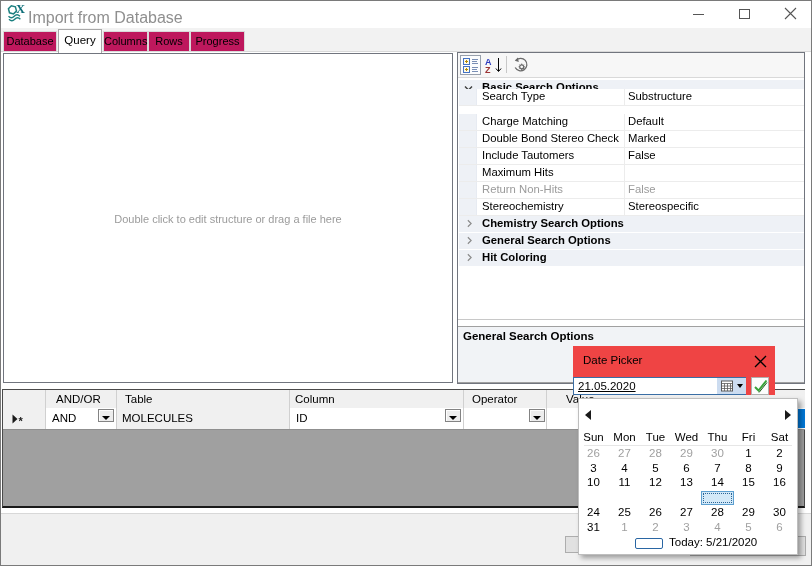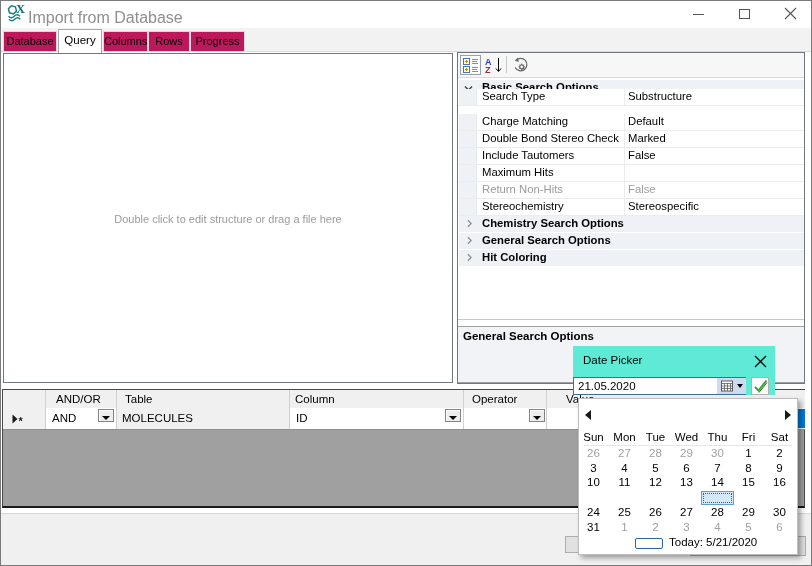--- a/index.html
+++ b/index.html
@@ -200,27 +200,27 @@
     <div class="abs" style="left:786px;top:19px;width:16px;height:19px;background:#0078d7;"></div>
 
     <div class="abs" style="left:0;top:39px;width:802px;height:1px;background:#8f8f8f;"></div>
   </div>
 
   <div class="abs" style="left:0;top:513px;width:812px;height:1px;background:#d8d8d8;"></div>
   <div class="abs" style="left:0;top:514px;width:812px;height:52px;background:#f0f0f0;"></div>
   <div class="abs" style="left:565px;top:536px;width:110px;height:17px;background:#e1e1e1;border:1px solid #adadad;box-sizing:border-box;"></div>
   <div class="abs" style="left:690px;top:536px;width:116px;height:20px;background:#e1e1e1;border:1px solid #adadad;box-sizing:border-box;"></div>
 
-  <div class="abs" style="left:573px;top:346px;width:202px;height:49px;background:#5eead4;z-index:20;">
+  <div class="abs" style="left:573px;top:346px;width:202px;height:49px;background:#ef4444;z-index:20;">
     <div class="abs" style="left:10px;top:8px;font-size:11.5px;color:#000;">Date Picker</div>
     <svg class="abs" style="left:181px;top:9px;" width="13" height="13" viewBox="0 0 13 13">
       <path d="M1 1 L12 12 M12 1 L1 12" stroke="#000" stroke-width="1.3" fill="none"></path>
     </svg>
     <div class="abs" style="left:0;top:31px;width:173px;height:18px;border:1px solid #3a6ea5;box-sizing:border-box;background:#fff;">
-      <div class="abs" style="left:4px;top:2px;font-size:11.5px;">21.05.2020</div>
+      <div class="abs" style="left:4px;top:2px;font-size:11.5px;text-decoration:underline;">21.05.2020</div>
       <div class="abs" style="left:143px;top:0px;width:29px;height:16px;background:#ccdcf0;">
         <svg class="abs" style="left:4px;top:2px;" width="13" height="12" viewBox="0 0 13 12">
           <rect x="0.5" y="1" width="11" height="10" fill="#fff" stroke="#5a5a5a"></rect>
           <path d="M0.5 3.5 h11 M3.5 3.5 v7.5 M6.5 3.5 v7.5 M9.5 3.5 v7.5 M0.5 6 h11 M0.5 8.5 h11" stroke="#5a5a5a" stroke-width="0.8"></path>
         </svg>
         <div class="abs" style="left:20px;top:6px;border-left:3.5px solid transparent;border-right:3.5px solid transparent;border-top:4px solid #000;"></div>
       </div>
     </div>
     <div class="abs" style="left:178px;top:31px;width:18px;height:18px;border:1px solid #b0b0b0;background:#fdfdfd;box-sizing:border-box;">
       <svg class="abs" style="left:1px;top:1px;" width="15" height="15" viewBox="0 0 15 15">

